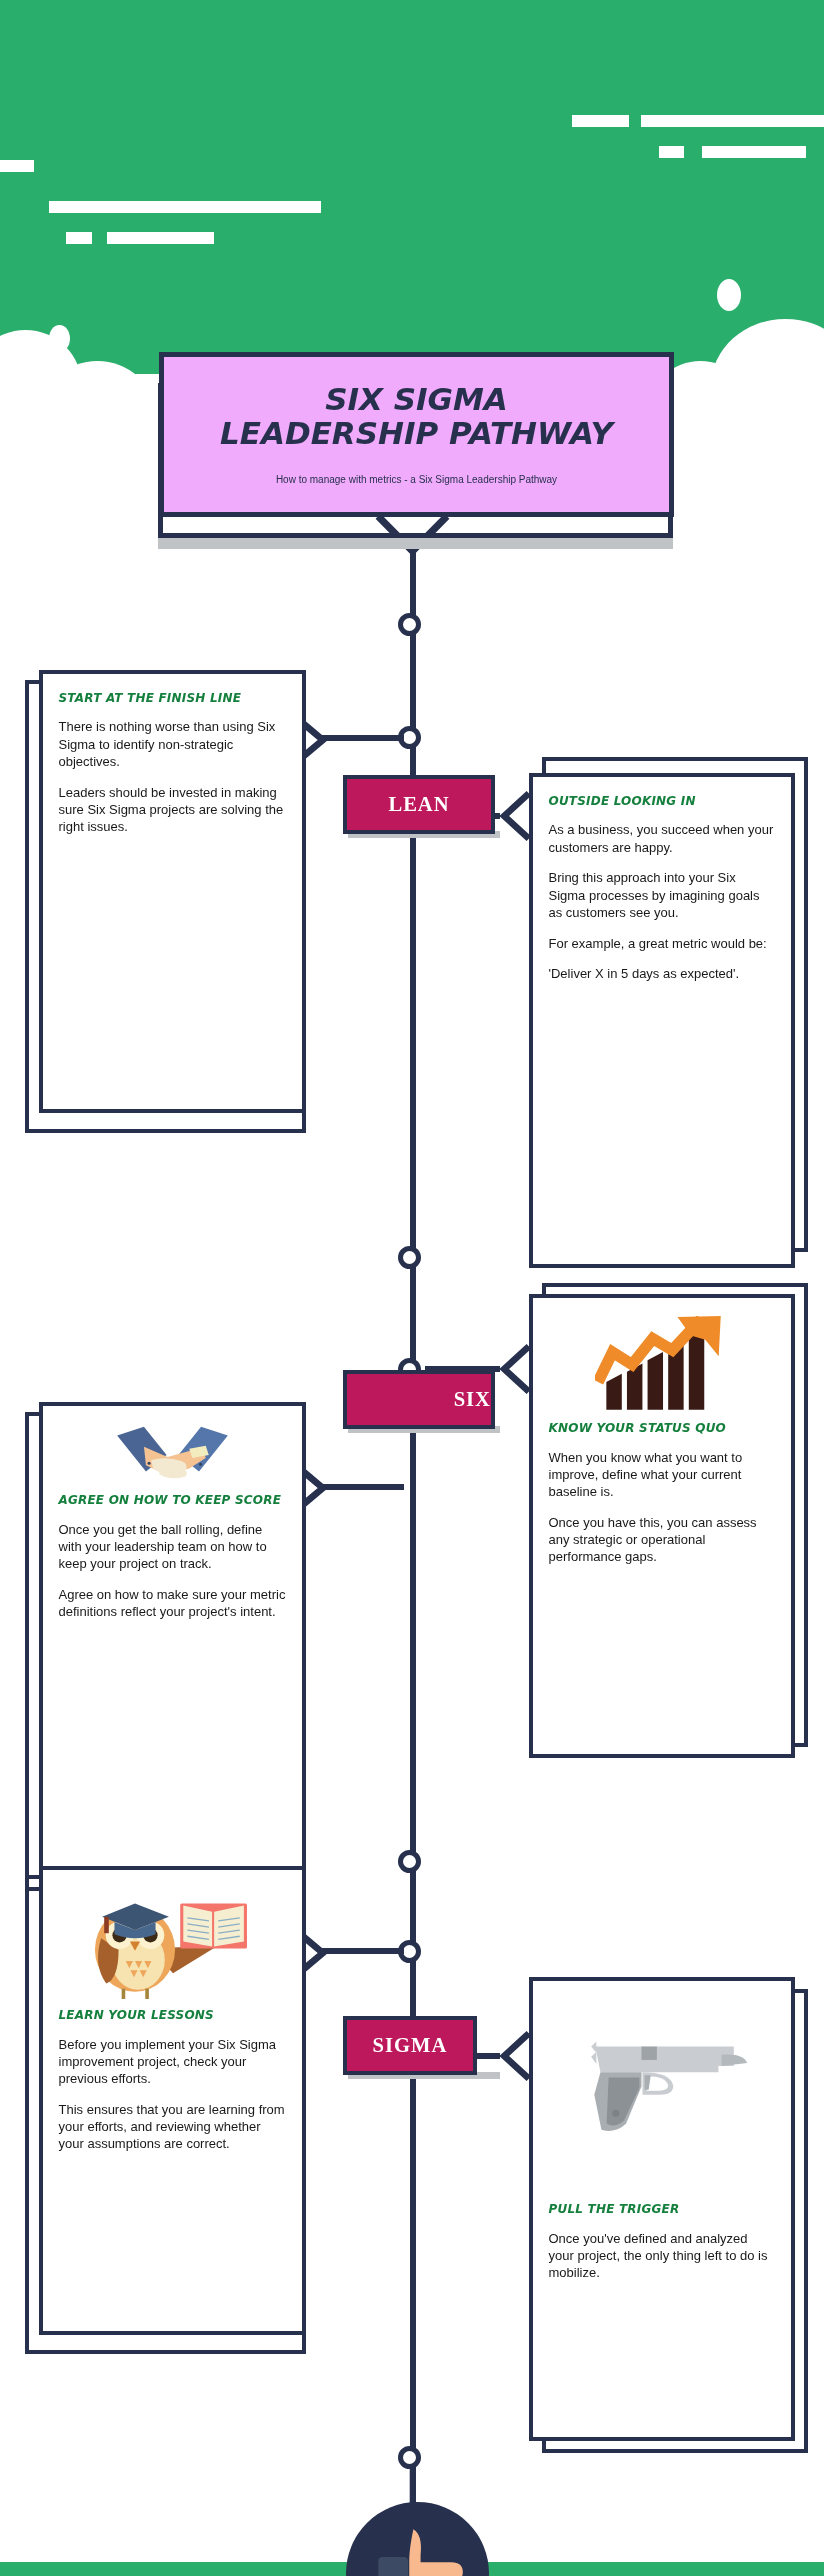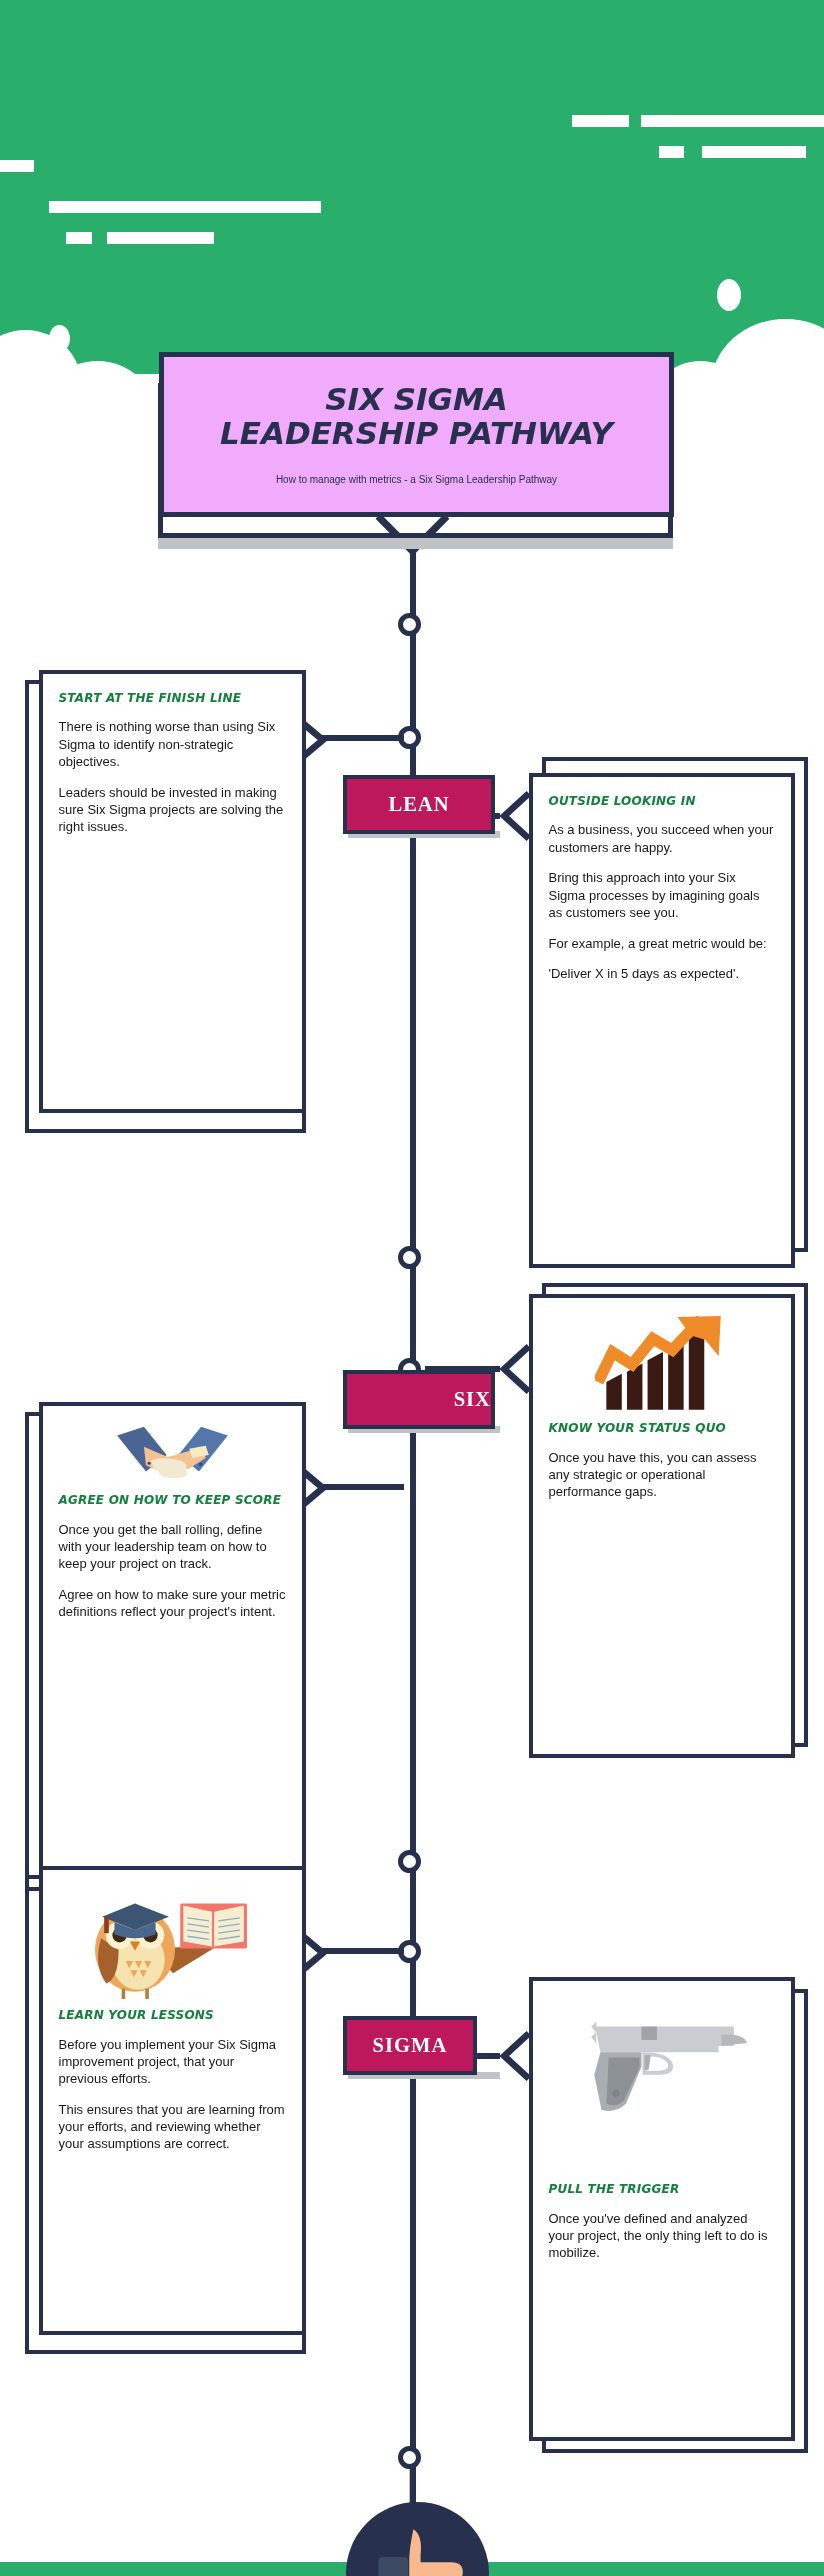--- a/index.html
+++ b/index.html
@@ -267,20 +267,21 @@
           <polygon points="22,182 22,128 52,112 52,182" fill="#3a1a14"></polygon>
           <polygon points="62,182 62,108 92,92 92,182" fill="#3a1a14"></polygon>
           <polygon points="102,182 102,86 132,70 132,182" fill="#3a1a14"></polygon>
           <polygon points="142,182 142,66 172,48 172,182" fill="#3a1a14"></polygon>
           <polygon points="182,182 182,42 212,24 212,182" fill="#3a1a14"></polygon>
           <path d="M6,128 L34,70 L72,94 L112,44 L150,66 L206,6" fill="none" stroke="#ef8b28" stroke-width="22" stroke-linejoin="miter"></path>
           <polygon points="160,2 244,0 240,78 214,46 186,38" fill="#ef8b28"></polygon>
         </svg>
       </div>
       <h3 class="card-title">KNOW YOUR STATUS QUO</h3>
+      <p class="card-para">When you know what you want to improve, define what your current baseline is.</p>
       <p class="card-para">Once you have this, you can assess any strategic or operational performance gaps.</p>
     </div>
   </div>
 
   <div class="node" style="left:398px;top:1850px;"></div>
   <div class="node" style="left:398px;top:1940px;"></div>
 
   <div class="hline" style="left:319px;top:1948px;width:85px;"></div>
   <svg class="chev" style="left:293px;top:1927px;width:36px;height:52px;" viewBox="0 0 70 100">
     <polyline points="8,8 58,50 8,92" fill="none" stroke="#27304c" stroke-width="13"></polyline>
@@ -339,28 +340,28 @@
             <line x1="220" y1="82" x2="262" y2="88"></line>
             <line x1="220" y1="94" x2="262" y2="100"></line>
             <line x1="280" y1="64" x2="322" y2="58"></line>
             <line x1="280" y1="76" x2="322" y2="70"></line>
             <line x1="280" y1="88" x2="322" y2="82"></line>
             <line x1="280" y1="100" x2="322" y2="94"></line>
           </g>
         </svg>
       </div>
       <h3 class="card-title">LEARN YOUR LESSONS</h3>
-      <p class="card-para">Before you implement your Six Sigma improvement project, that your previous efforts.</p>
+      <p class="card-para">Before you implement your Six Sigma improvement project, check your previous efforts.</p>
       <p class="card-para">This ensures that you are learning from your efforts, and reviewing whether your assumptions are correct.</p>
     </div>
   </div>
 
   <div class="card-shadow" style="left:542px;top:1989px;width:266px;height:464px;"></div>
   <div class="card" style="left:529px;top:1977px;width:266px;height:464px;">
-    <div class="card-inner" style="padding-top:22px;">
+    <div class="card-inner" style="padding-top:42px;">
       <div class="card-icon" style="margin-bottom:62px;">
         <svg width="196" height="118" viewBox="0 0 380 230">
 
           <path d="M60,46 L330,46 L330,84 L300,84 L300,96 L70,96 Z" fill="#c9ccd0"></path>
           <rect x="150" y="46" width="30" height="26" fill="#9ea3a8"></rect>
           <path d="M52,46 L62,36 L62,58 Z" fill="#c9ccd0"></path>
           <path d="M52,66 L62,56 L62,80 Z" fill="#c9ccd0"></path>
           <path d="M306,62 Q348,58 356,78 L306,84 Z" fill="#b4b9bd"></path>
 
           <path d="M70,96 L150,96 L150,124 L120,196 Q100,216 72,208 L58,140 Z" fill="#a9aeb2"></path>

